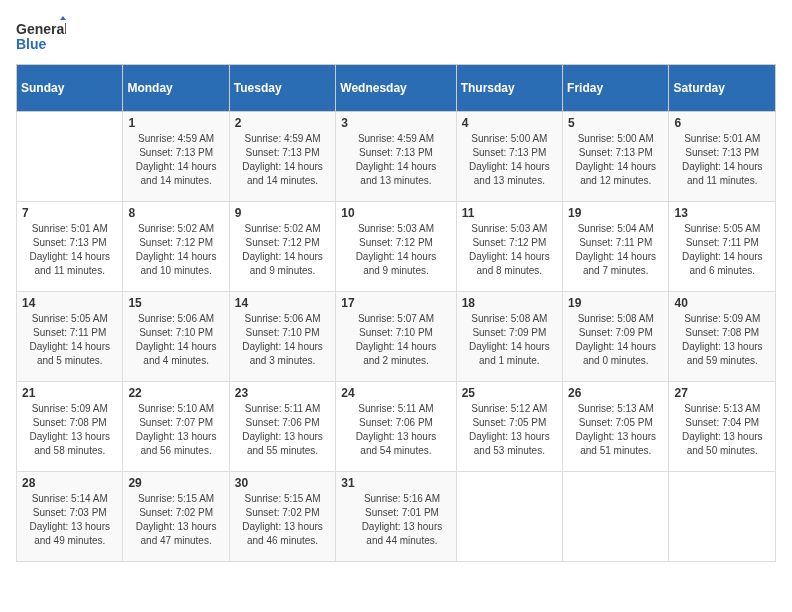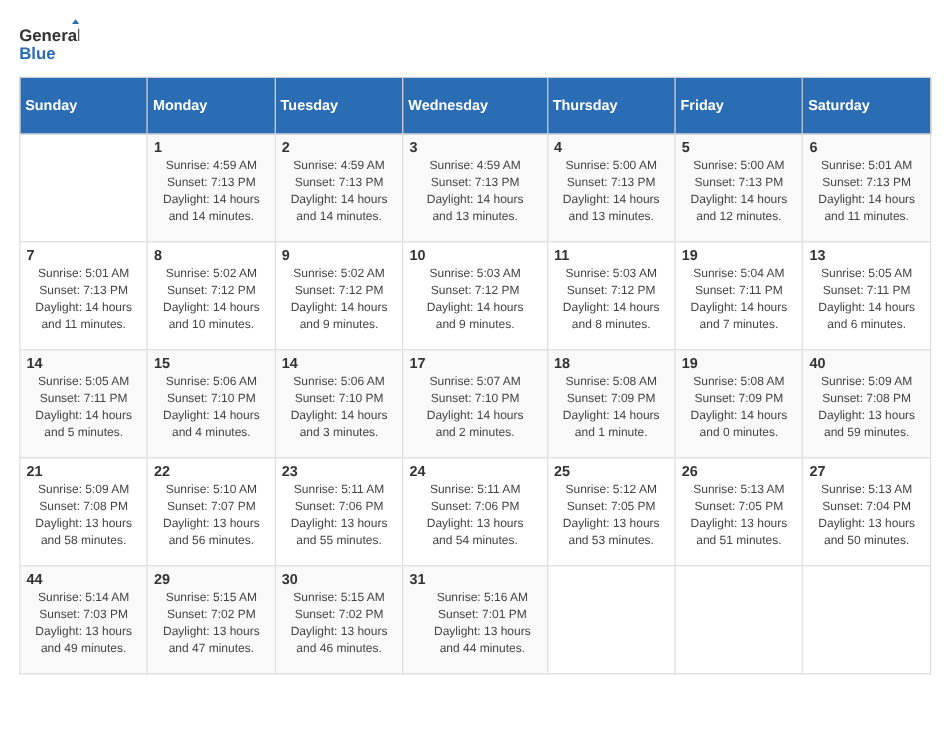--- a/index.html
+++ b/index.html
@@ -301,21 +301,21 @@
         <td>
           <span class="day-number">27</span>
           <div class="day-info" style="white-space: pre-line;">Sunrise: 5:13 AM
 Sunset: 7:04 PM
 Daylight: 13 hours
 and 50 minutes.</div>
         </td>
       </tr>
       <tr>
         <td>
-          <span class="day-number">44</span>
+          <span class="day-number">28</span>
           <div class="day-info" style="white-space: pre-line;">Sunrise: 5:14 AM
 Sunset: 7:03 PM
 Daylight: 13 hours
 and 49 minutes.</div>
         </td>
         <td>
           <span class="day-number">29</span>
           <div class="day-info" style="white-space: pre-line;">Sunrise: 5:15 AM
 Sunset: 7:02 PM
 Daylight: 13 hours

